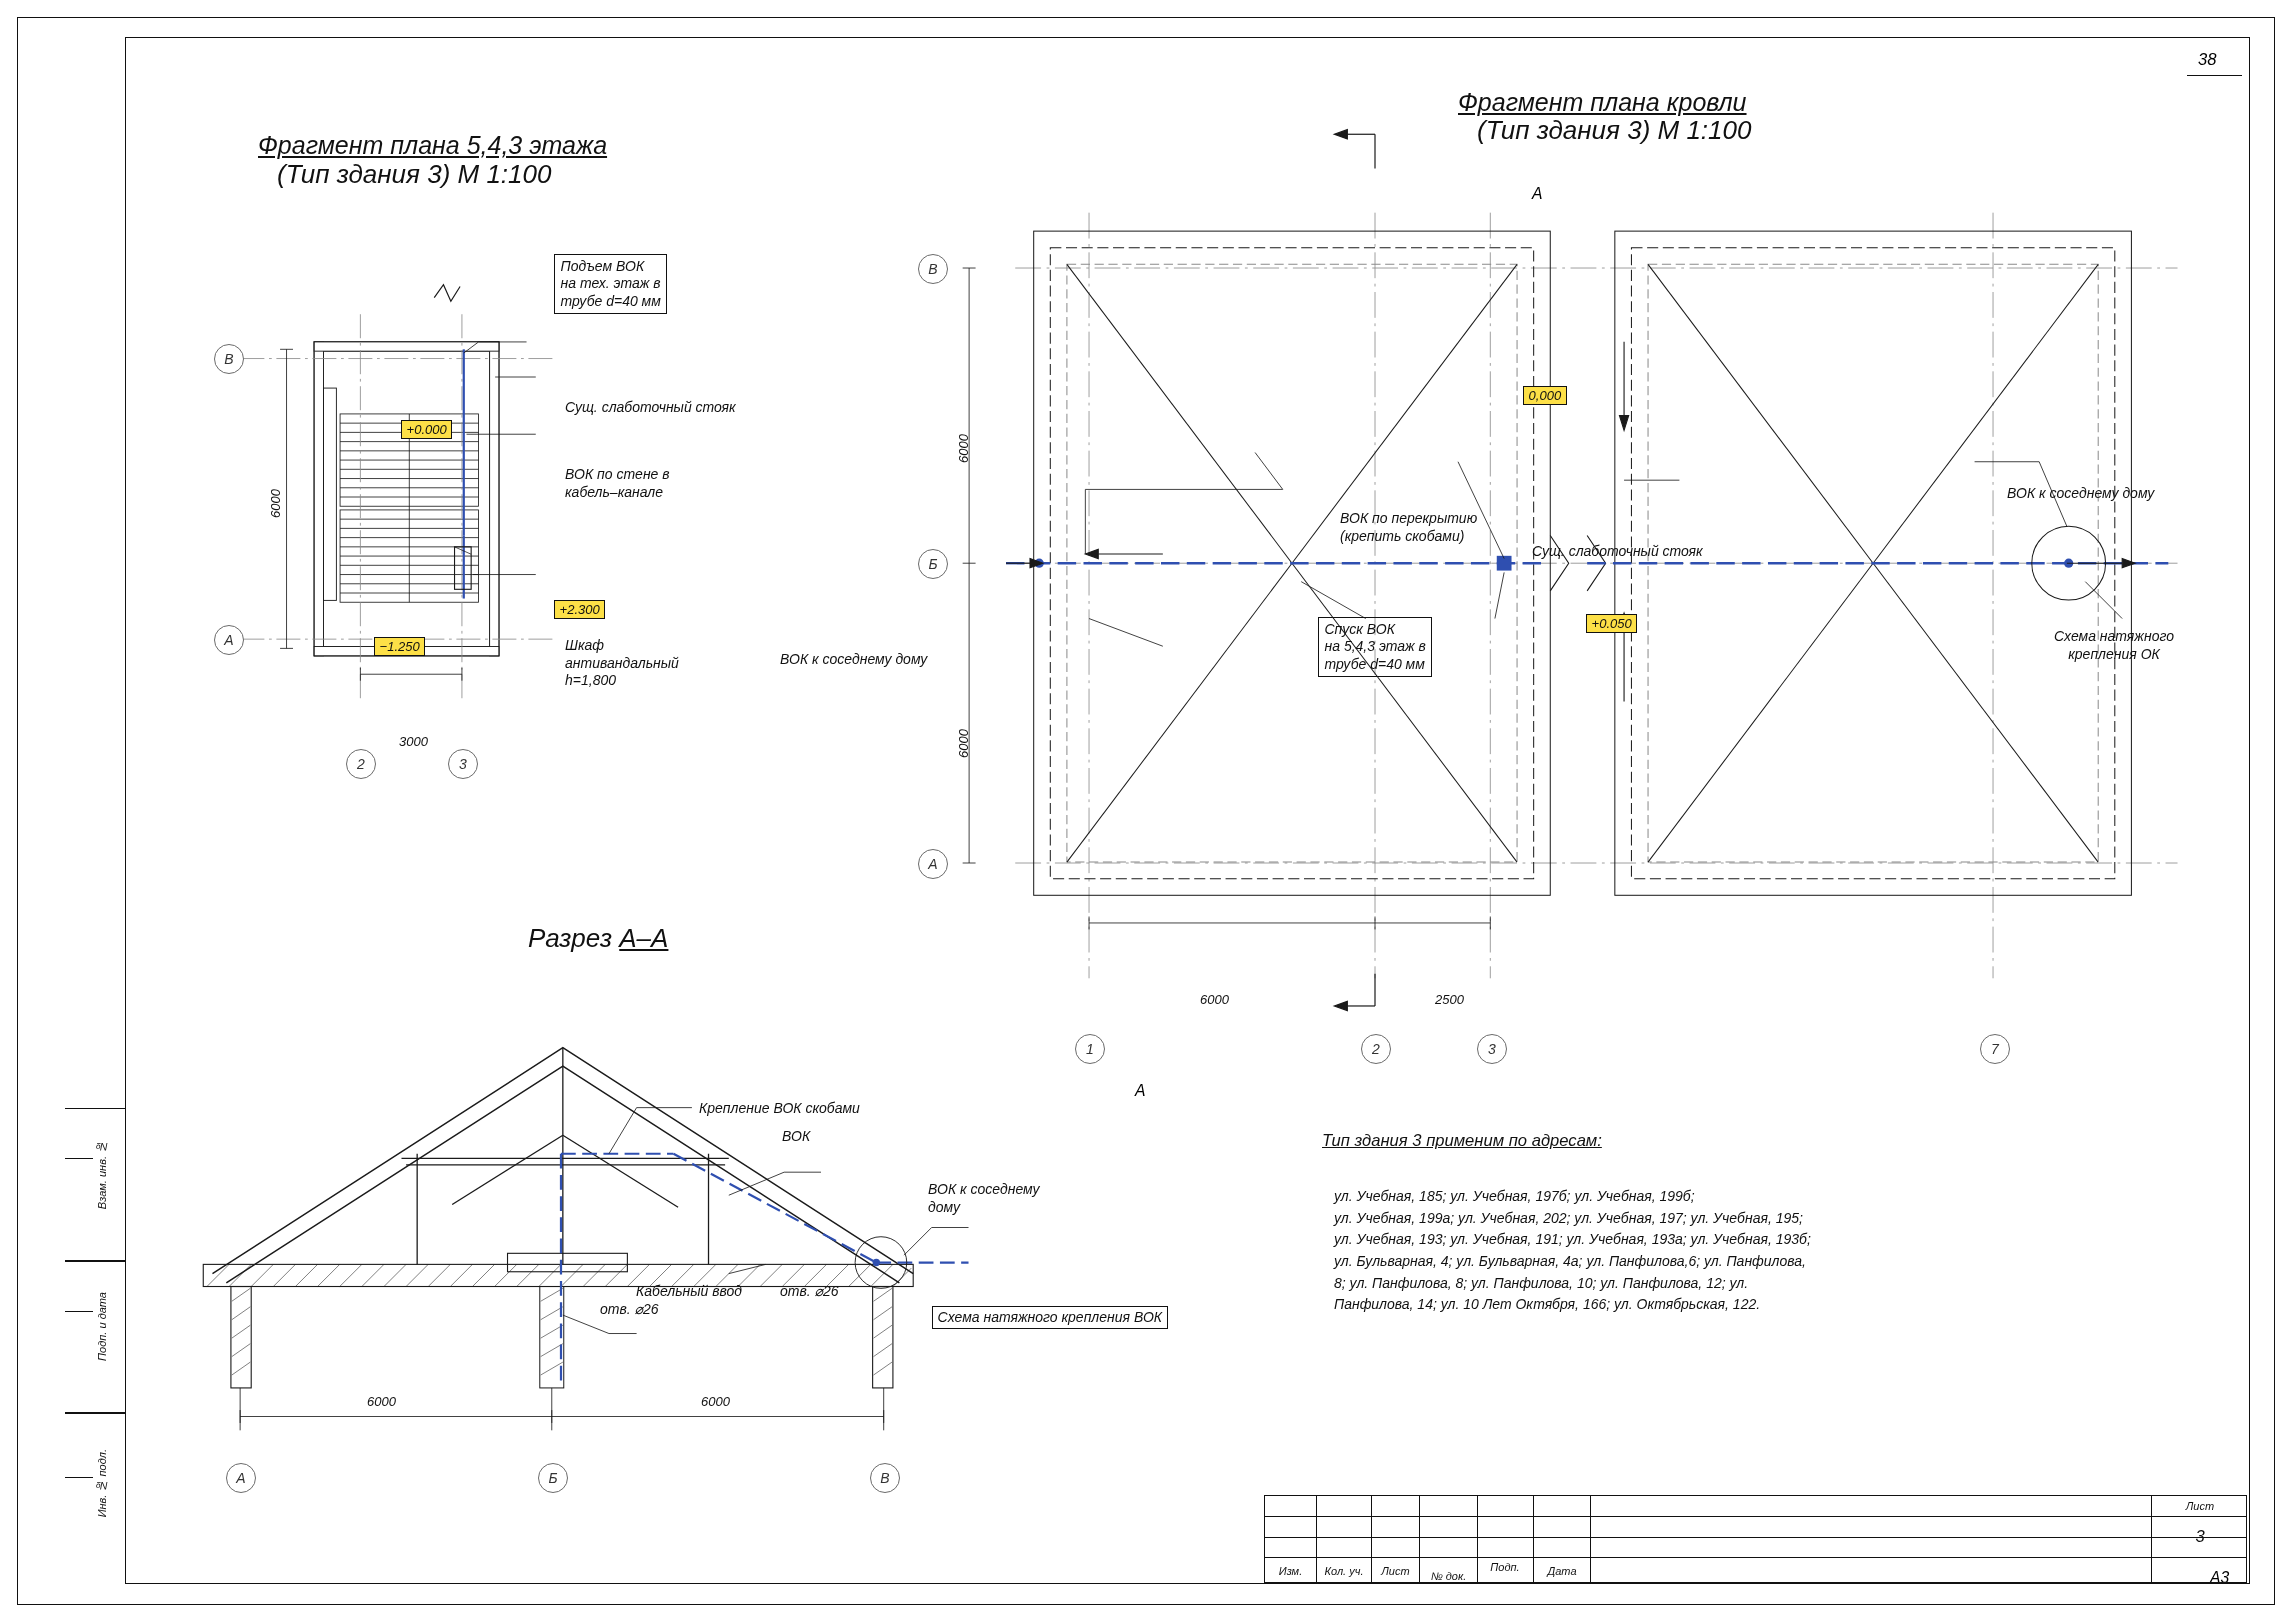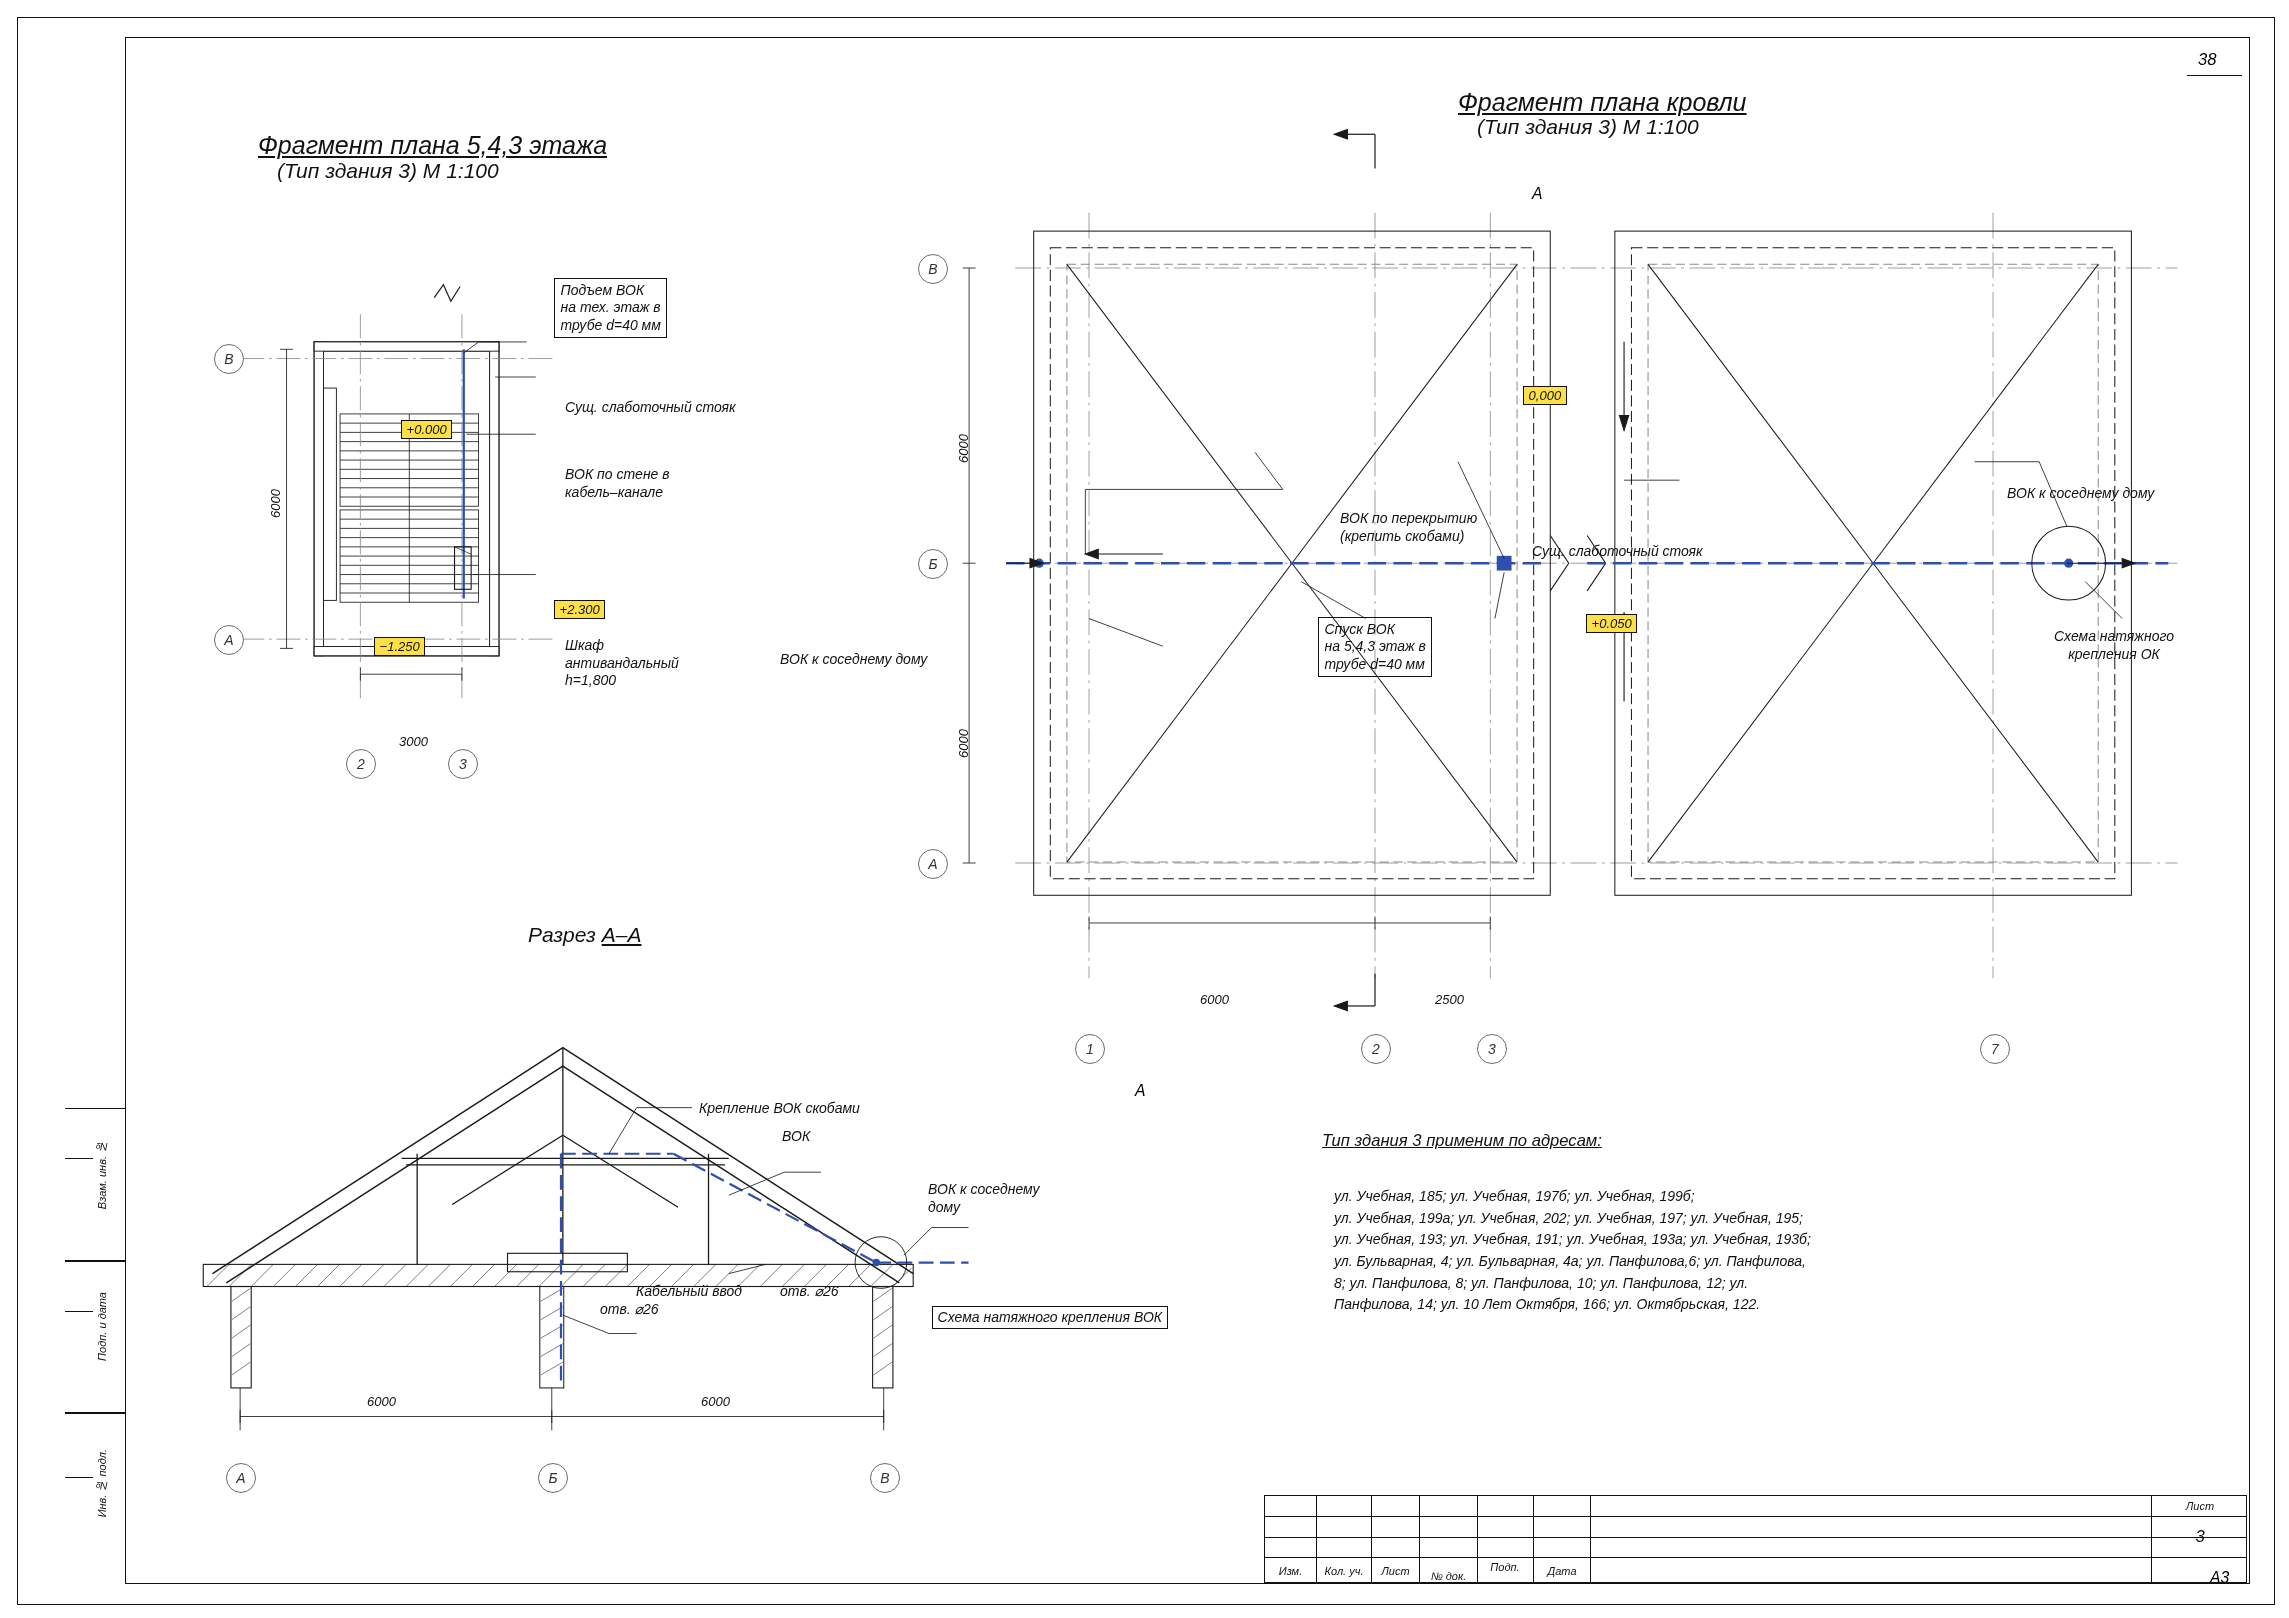--- a/index.html
+++ b/index.html
@@ -1,21 +1,21 @@
 <!DOCTYPE html>
 <html style="font-size:14.8px"><head>
 <meta charset="utf-8">
 <style>
   html,body{margin:0;padding:0;background:#ffffff;}
   body{font-family:"Liberation Sans", sans-serif;}
   #sheet{position:relative;width:2290px;height:1619px;background:#fff;overflow:hidden;}
   .abs{position:absolute;}
   .ital{font-style:italic;}
   .ttl{font-style:italic;text-decoration:underline;font-size:25px;color:#111;white-space:nowrap;}
-  .sub{font-style:italic;font-size:21px;color:#111;white-space:nowrap;}
+  .sub{font-style:italic;font-size:26px;color:#111;white-space:nowrap;}
   .note{font-style:italic;font-size:14px;color:#111;line-height:1.25;white-space:nowrap;}
   .dim{font-style:italic;font-size:13px;color:#111;}
   .boxlbl{border:0.9px solid #111;padding:0.9px 4.6px;font-style:italic;font-size:13px;color:#111;background:#fde047;}
   .circ{width:28px;height:28px;border:0.9px solid #6b6b6b;border-radius:50%;display:flex;align-items:center;justify-content:center;font-style:italic;font-size:14px;color:#333;background:#fff;}
   .frame{border:1.8px solid #111;}
   .addr{font-style:italic;font-size:14px;color:#111;line-height:1.55;}
   .addr-title{font-style:italic;font-size:16.6px;color:#111;text-decoration:underline;}
   .tbc{border:0.9px solid #111;font-style:italic;font-size:11px;display:flex;align-items:center;justify-content:center;color:#111;box-sizing:border-box;}
   .vert{writing-mode:vertical-rl;transform:rotate(180deg);font-style:italic;font-size:11px;color:#111;}
   svg{overflow:visible;}
@@ -118,21 +118,21 @@
   <div class="abs circ" style="left:214px;top:344px;">В</div>
   <div class="abs circ" style="left:214px;top:625px;">А</div>
   <div class="abs circ" style="left:346px;top:749px;">2</div>
   <div class="abs circ" style="left:448px;top:749px;">3</div>
   <div class="abs dim" style="left:268px;top:489px;writing-mode:vertical-rl;transform:rotate(180deg);">6000</div>
   <div class="abs dim" style="left:399px;top:734px;">3000</div>
   <div class="abs boxlbl" style="left:401px;top:420px;">+0.000</div>
   <div class="abs boxlbl" style="left:554px;top:600px;">+2.300</div>
   <div class="abs boxlbl" style="left:374px;top:637px;">−1.250</div>
 
-  <div class="abs note" style="left:554px;top:254px;border:0.9px solid #111;padding:2.8px 5.5px;margin-top:24px;">
+  <div class="abs note" style="left:554px;top:254px;border:0.9px solid #111;padding:2.8px 5.5px;">
     <span style="white-space:pre-line;">Подъем ВОК
 на тех. этаж в
 трубе d=40 мм</span>
   </div>
   <div class="abs note" style="left:565px;top:399px;">Сущ. слаботочный стояк</div>
   <div class="abs note" style="left:565px;top:466px;">
     <span style="white-space:pre-line;">ВОК по стене в
 кабель–канале</span>
   </div>
   <div class="abs note" style="left:565px;top:637px;">

